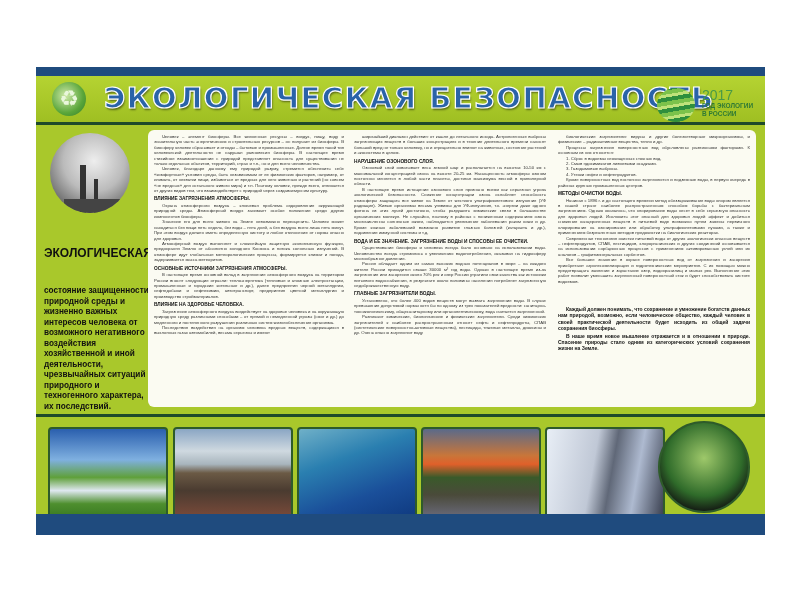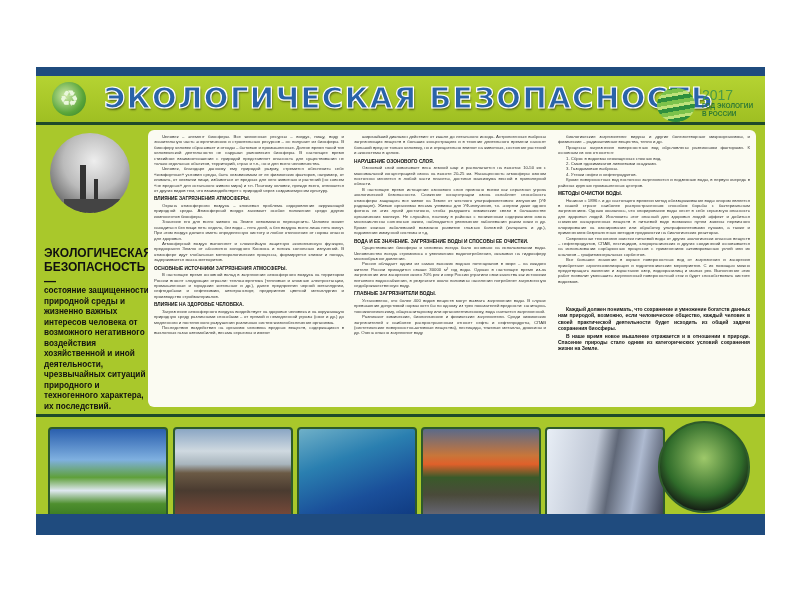--- a/index.html
+++ b/index.html
@@ -58,21 +58,20 @@
   <div class="header-line"></div>
 
   <div class="left">
     <div class="photo-circle">
       <div class="chimney" style="left:30px;width:6px;height:48px;"></div>
       <div class="chimney" style="left:44px;width:4px;height:34px;"></div>
       <div class="chimney" style="left:14px;width:60px;height:14px;background:#444;"></div>
     </div>
     <div class="def-title">
       <div>ЭКОЛОГИЧЕСКАЯ</div>
-      <div>БЕЗОПАСНОСТЬ —</div>
     </div>
     <div class="def-body">состояние защищенности природной среды и жизненно важных интересов человека от возможного негативного воздействия хозяйственной и иной деятельности, чрезвычайных ситуаций природного и техногенного характера, их последствий.</div>
   </div>
 
   <div class="content">
     <div class="col" id="col0" style="left:6px;width:190px;">
         <p>Человек – элемент биосферы. Все жизненные ресурсы – воздух, пищу, воду и значительную часть энергетических и строительных ресурсов – он получает из биосферы. В биосферу человек сбрасывает и отходы – бытовые и промышленные. Долгое время такой тип человеческой деятельности не нарушал равновесия биосферы. В настоящее время стихийное взаимоотношение с природой представляет опасность для существования не только отдельных объектов, территорий, стран и т.п., но и для всего человечества.</p>
         <p>Человек, благодаря данному ему природой разуму, стремится обеспечить себе «комфортные» условия среды, быть независимым от ее физических факторов, например, от климата, от нехватки пищи, избавиться от вредных для него животных и растений (но совсем «не вредных» для остального живого мира) и т.п. Поэтому человек, прежде всего, отличается от других видов тем, что взаимодействует с природой через создаваемую им культуру.</p>
         <h4>ВЛИЯНИЕ ЗАГРЯЗНЕНИЯ АТМОСФЕРЫ.</h4>
         <p>Охрана атмосферного воздуха – ключевая проблема оздоровления окружающей природной среды. Атмосферный воздух занимает особое положение среди других компонентов биосферы.</p>

